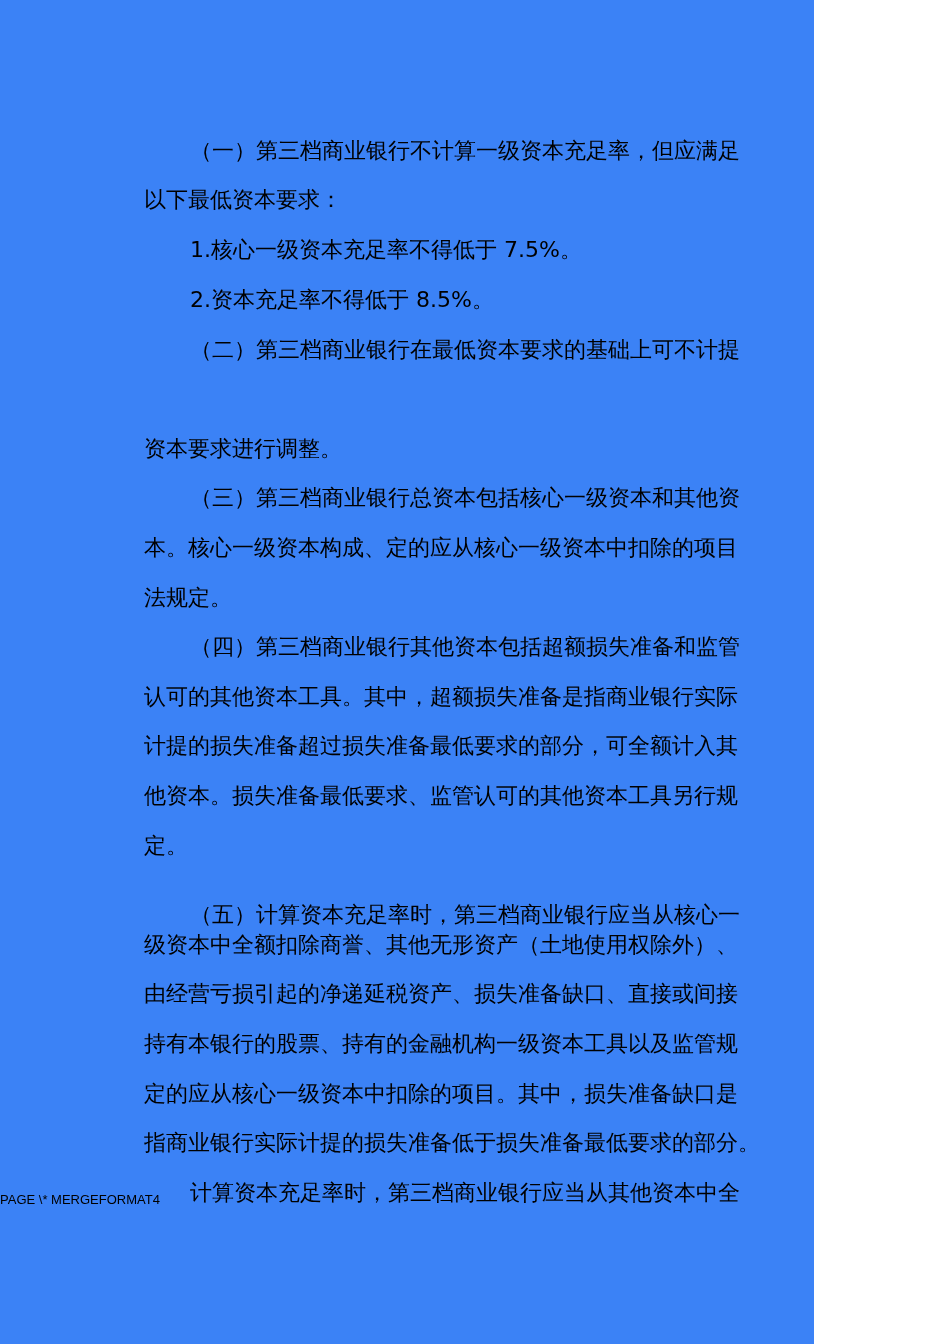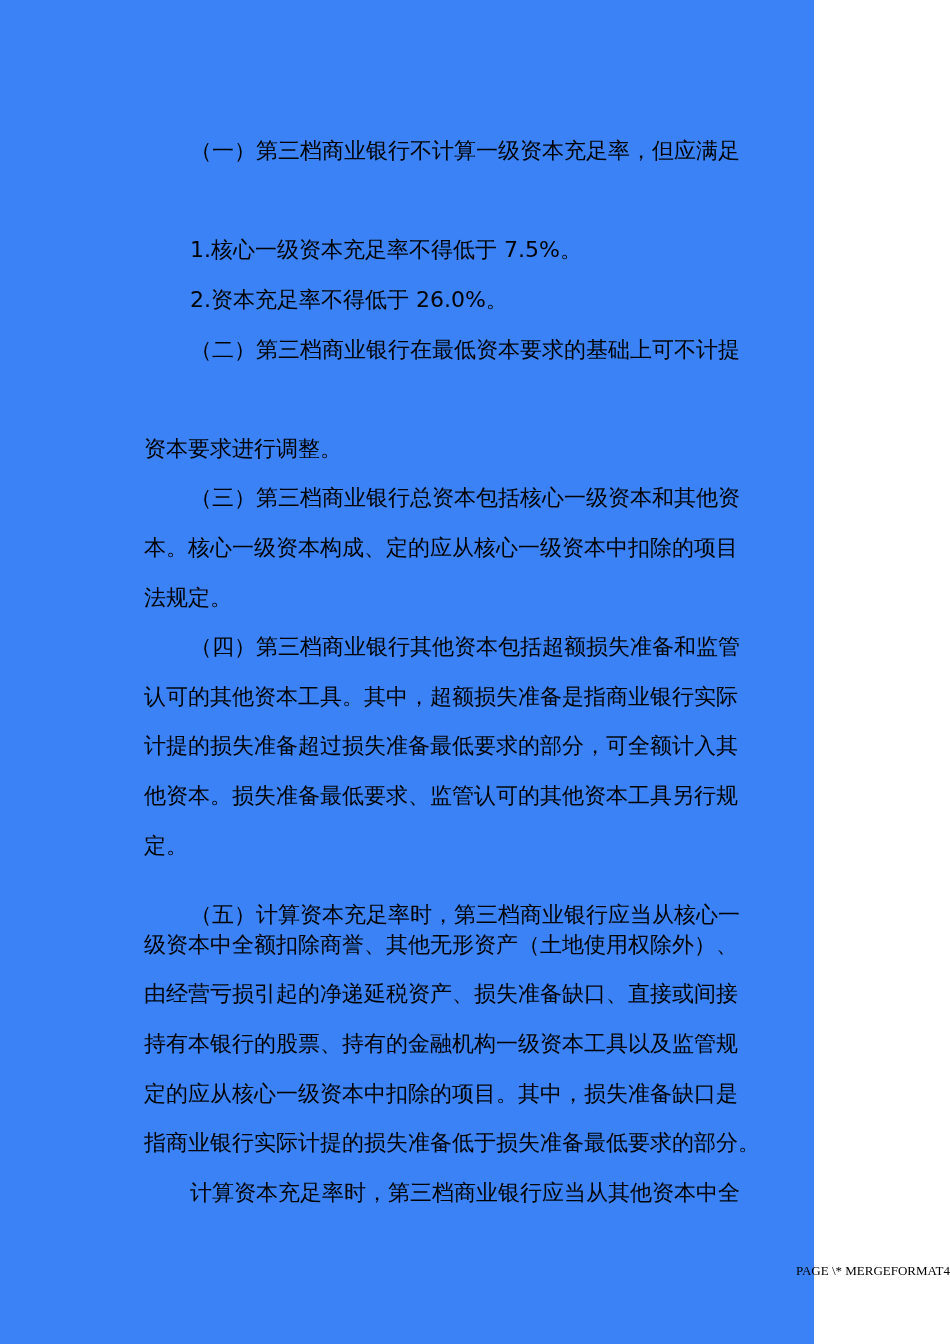--- a/index.html
+++ b/index.html
@@ -28,37 +28,38 @@
       left: 144px;
       width: 662px;
       font-size: 22px;
       line-height: 30px;
       white-space: nowrap;
       letter-spacing: 0px;
     }
     .indent-para { left: 190px; }
     .footer {
       position: absolute;
-      top: 1261px;
+      top: 1190px;
       left: 0;
       width: 950px;
-      text-align: right;
-      font-family: Liberation Serif, serif;
+      text-align: left;
+      font-family: Liberation Sans, sans-serif;
       font-size: 13px;
       line-height: 20px;
       color: #000000;
     }
   </style>
 </head>
 <body>
 
 <div class="page">
   <div class="line indent-para" style="top:136px">（一）第三档商业银行不计算一级资本充足率，但应满足</div>
+  <div class="line" style="top:185px">以下最低资本要求：</div>
   <div class="line indent-para" style="top:235px">1.核心一级资本充足率不得低于 7.5%。</div>
-  <div class="line indent-para" style="top:285px">2.资本充足率不得低于 26.0%。</div>
+  <div class="line indent-para" style="top:285px">2.资本充足率不得低于 8.5%。</div>
 
   <div class="line indent-para" style="top:335px">（二）第三档商业银行在最低资本要求的基础上可不计提</div>
   <div class="line" style="top:434px">资本要求进行调整。</div>
 
   <div class="line indent-para" style="top:483px">（三）第三档商业银行总资本包括核心一级资本和其他资</div>
   <div class="line" style="top:533px">本。核心一级资本构成、定的应从核心一级资本中扣除的项目</div>
   <div class="line" style="top:583px">法规定。</div>
 
   <div class="line indent-para" style="top:632px">（四）第三档商业银行其他资本包括超额损失准备和监管</div>
   <div class="line" style="top:682px">认可的其他资本工具。其中，超额损失准备是指商业银行实际</div>

